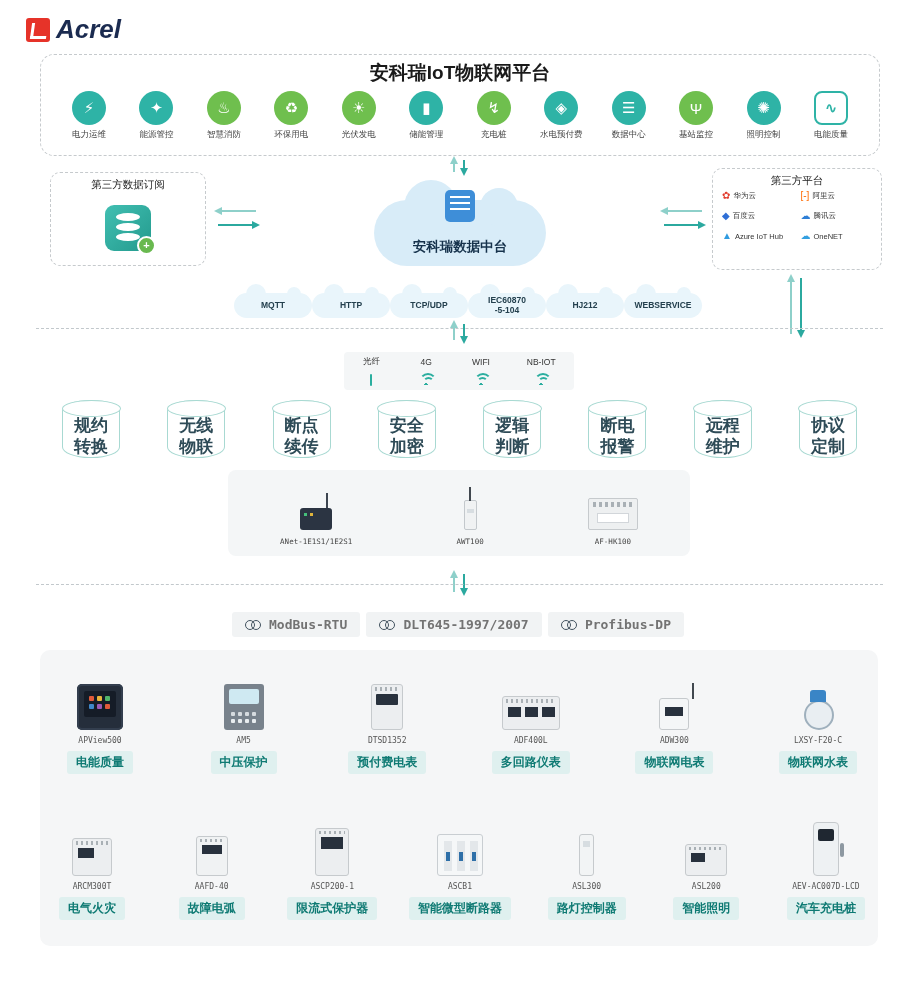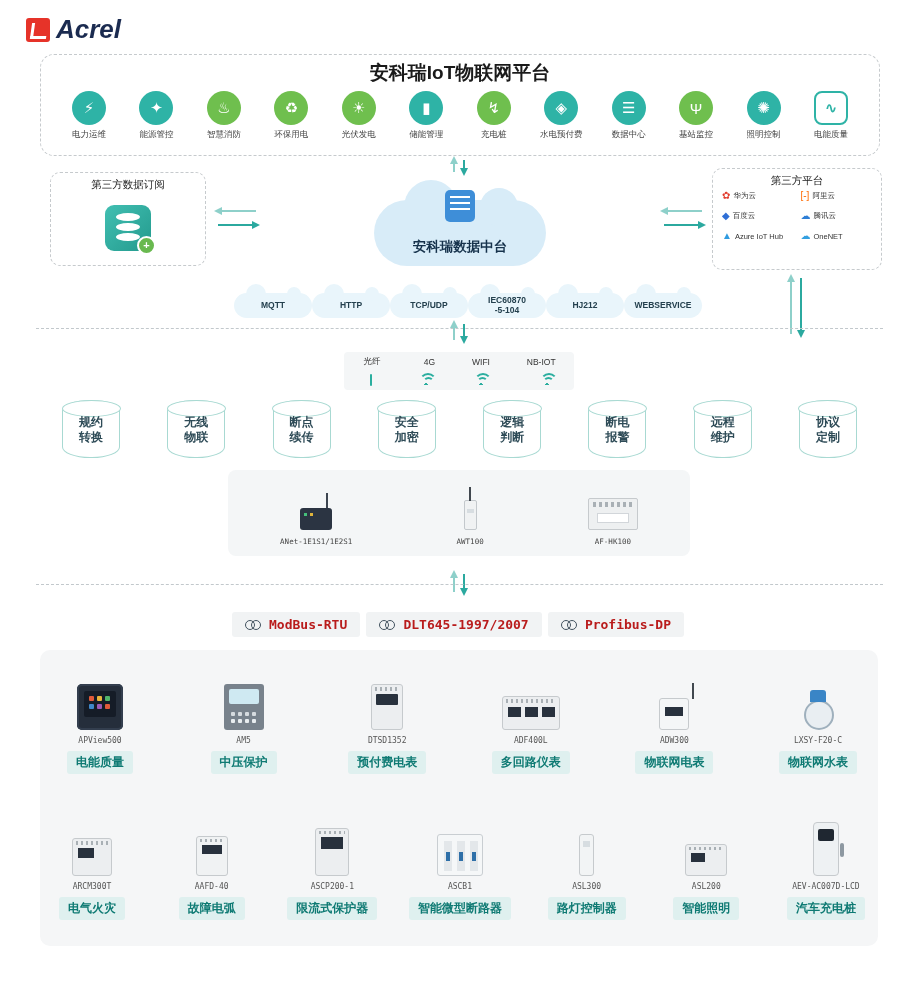--- a/index.html
+++ b/index.html
@@ -87,53 +87,53 @@
   .pcloud::after{content:"";position:absolute;top:-6px;right:11px;width:14px;height:14px;
         background:#e9f5fb;border-radius:50%;}
   .pc1,.pc2{position:relative;z-index:1;font-size:8.5px;font-weight:bold;color:#24404e;line-height:1.15;}
 
   
   .sep{position:absolute;left:36px;right:36px;border-top:1.5px dashed #c2c8cc;}
 
   
   .netbox{position:absolute;left:344px;top:352px;width:230px;height:38px;background:#f4f6f7;
         border-radius:4px;display:flex;align-items:center;justify-content:space-around;}
-  .net{display:flex;flex-direction:column;align-items:flex-end;gap:6px;}
+  .net{display:flex;flex-direction:column;align-items:center;gap:6px;}
   .net-label{font-size:8.5px;color:#333;}
   .net-icon{display:inline-block;position:relative;width:18px;height:12px;}
   .net-icon.wifi{background:radial-gradient(circle at 50% 100%,#2bae9f 0 1.6px,transparent 2px);}
   .net-icon.wifi::before{content:"";position:absolute;left:2px;top:0;width:14px;height:14px;
         border:2px solid transparent;border-top:2px solid #2bae9f;border-radius:50%;}
   .net-icon.wifi::after{content:"";position:absolute;left:5.5px;top:4px;width:7px;height:7px;
         border:2px solid transparent;border-top:2px solid #2bae9f;border-radius:50%;}
   .net-icon.fiber::before{content:"";position:absolute;left:8px;top:0;width:2px;height:12px;
         background:#2bae9f;border-radius:1px;}
 
   
   .features{position:absolute;left:62px;right:62px;top:400px;display:flex;justify-content:space-between;}
   .feature{position:relative;width:56px;height:56px;background:#fff;border:1.5px solid #a8d9d2;
         border-radius:28px/11px;padding-top:0;}
   .feature::before{content:"";position:absolute;left:-1.5px;right:-1.5px;top:-1.5px;height:17px;
         border:1.5px solid #a8d9d2;border-radius:50%;background:#fff;box-sizing:border-box;}
-  .f1,.f2{display:block;position:relative;z-index:1;text-align:center;font-size:12px;
+  .f1,.f2{display:block;position:relative;z-index:1;text-align:center;font-size:17px;
         font-weight:bold;color:#2e4b57;line-height:1.25;}
   .f1{margin-top:14px;}
 
   
   .gwbox{position:absolute;left:228px;top:470px;width:462px;height:86px;background:#f4f6f7;
         border-radius:8px;display:flex;justify-content:space-around;align-items:flex-end;
         padding-bottom:10px;box-sizing:border-box;}
   .gw{display:flex;flex-direction:column;align-items:center;}
   .gw .dev{height:44px;}
   .gw-name{margin-top:5px;font-size:7.5px;color:#444;}
 
   
   .busrow{position:absolute;left:232px;top:612px;width:452px;display:flex;justify-content:space-between;}
   .bus{display:flex;align-items:center;background:#f1f3f4;border-radius:3px;padding:5px 13px;
-        font-size:13px;font-weight:bold;color:#b91c1c;}
+        font-size:13px;font-weight:bold;color:#737373;}
   .link-icon{position:relative;width:17px;height:10px;display:inline-block;margin-right:7px;}
   .link-icon::before,.link-icon::after{content:"";position:absolute;top:0;width:8px;height:8px;
         border:1.6px solid #42525f;border-radius:50%;}
   .link-icon::before{left:0;}
   .link-icon::after{left:6px;}
 
   
   .devbox{position:absolute;left:40px;top:650px;width:838px;height:296px;background:#f5f6f7;border-radius:10px;}
   .devrow{position:absolute;display:flex;justify-content:space-between;}
   .row1{left:16px;right:16px;top:20px;}

